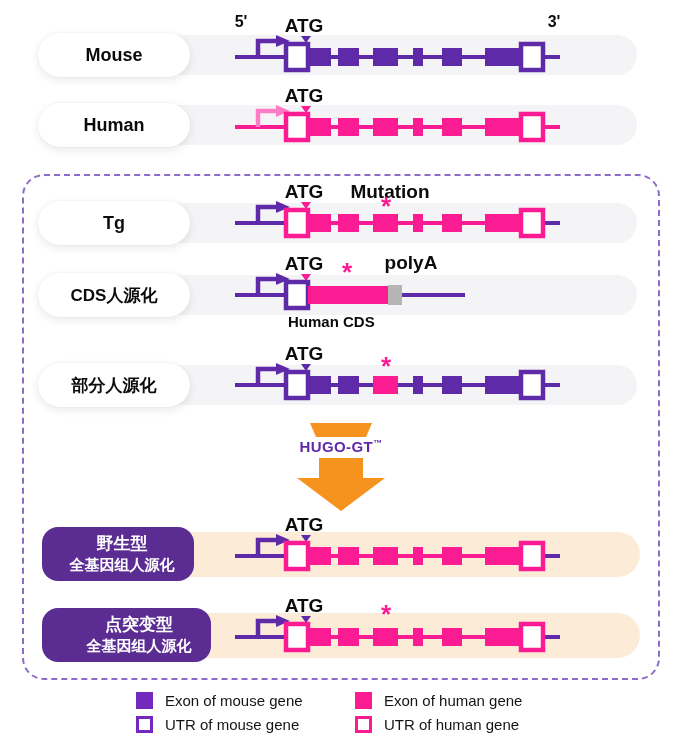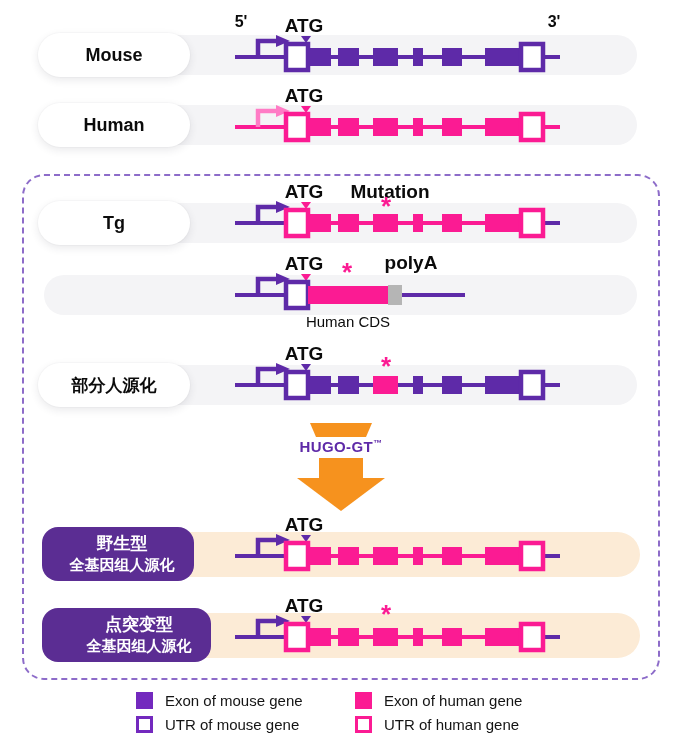--- a/index.html
+++ b/index.html
@@ -12,21 +12,21 @@
   .labelpill{position:absolute;left:38px;width:152px;height:44px;border-radius:22px;background:#fff;
     box-shadow:0 3px 8px rgba(40,40,60,.10), 0 0 0 1px rgba(0,0,0,0.02);display:flex;align-items:center;justify-content:center;
     font-weight:bold;font-size:18px;color:#0b0b0b;}
   .labelpill.cjk{font-size:17px;}
   .badge{position:absolute;left:42px;width:144px;height:54px;border-radius:16px;background:var(--badge,#5B2D93);
     color:#fff;font-weight:bold;display:flex;flex-direction:column;align-items:center;justify-content:center;line-height:1.3;z-index:3;}
   .badge .l1{font-size:17px;} .badge .l2{font-size:15px;}
   
   .tag{position:absolute;font-weight:bold;font-size:19px;color:#0b0b0b;text-align:center;}
   .tag.big{font-size:16px;}
-  .cap{position:absolute;font-weight:400;font-size:15px;color:#0b0b0b;text-align:center;}
+  .cap{position:absolute;font-weight:700;font-size:15px;color:#0b0b0b;text-align:left;}
   .ast{position:absolute;width:24px;text-align:center;font-size:26px;line-height:20px;font-weight:bold;
     color:var(--pink,#FB1B93);}
   
   .tri{position:absolute;width:0;height:0;border-left:5px solid transparent;border-right:5px solid transparent;}
   .tri.p{border-top:7px solid var(--purple,#5E2AA8);}
   .tri.k{border-top:7px solid var(--pink,#FB1B93);}
   
   .gene{position:absolute;width:330px;height:46px;z-index:2;}
   .gene .ln{stroke-width:4;}
   .gene .prom{fill:none;stroke-width:4.5;stroke-linejoin:miter;}
@@ -125,20 +125,23 @@
       <rect class="fk" x="106" y="14" width="21" height="18"></rect>
       <rect class="fk" x="141" y="14" width="25" height="18"></rect>
       <rect class="fk" x="181" y="14" width="10" height="18"></rect>
       <rect class="fk" x="210" y="14" width="20" height="18"></rect>
       <rect class="fk" x="253" y="14" width="36" height="18"></rect>
     </g>
     <rect class="utr sk" x="289" y="10" width="22" height="26"></rect>
   </svg>
 
   <div class="track" style="top:275px;"></div>
+  <div class="labelpill cjk" style="top:273px;">
+    <span>CDS人源化</span>
+  </div>
   <span class="tag" style="left:276px;top:253px;width:56px;">ATG</span>
   <span class="tag" style="left:361px;top:252px;width:100px;">polyA</span>
   <div class="tri k" style="left:301px;top:274px;"></div>
   <span class="ast" style="left:335px;top:262px;">*</span>
   <span class="cap" style="left:288px;top:313px;width:120px;">Human CDS</span>
   <svg class="gene" style="left:232px;top:272px;" viewBox="0 0 330 46">
     <line class="ln sp" x1="3" y1="23" x2="57" y2="23"></line>
     <path class="prom sp" d="M26,23 V7 H44"></path>
     <path class="fp" d="M44,1 L58,7 L44,13 Z"></path>
     <rect class="utr sp" x="54" y="10" width="22" height="26"></rect>

